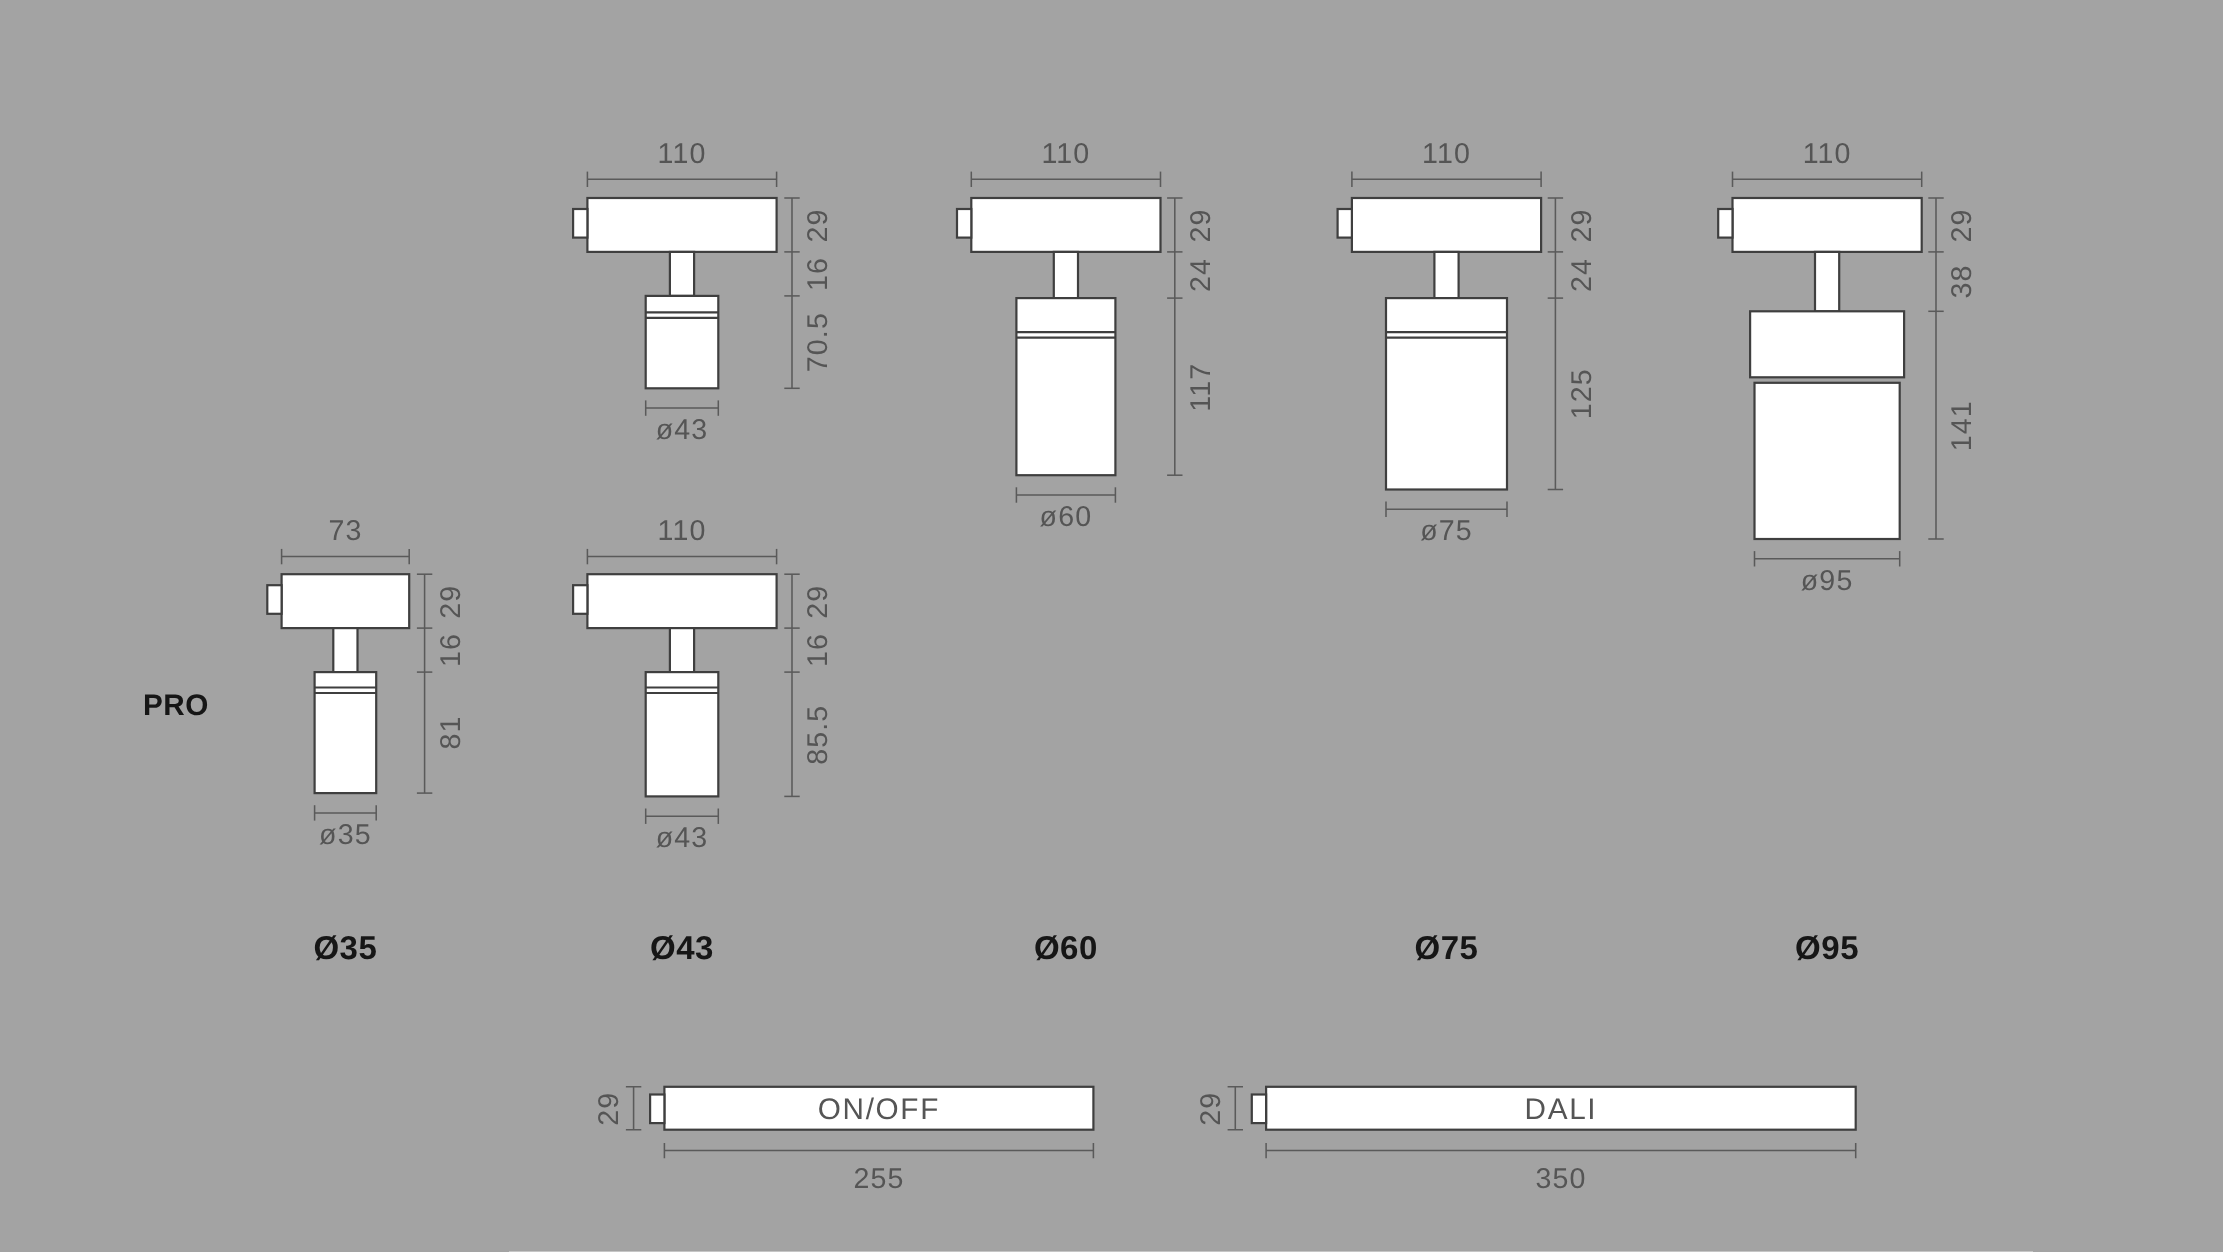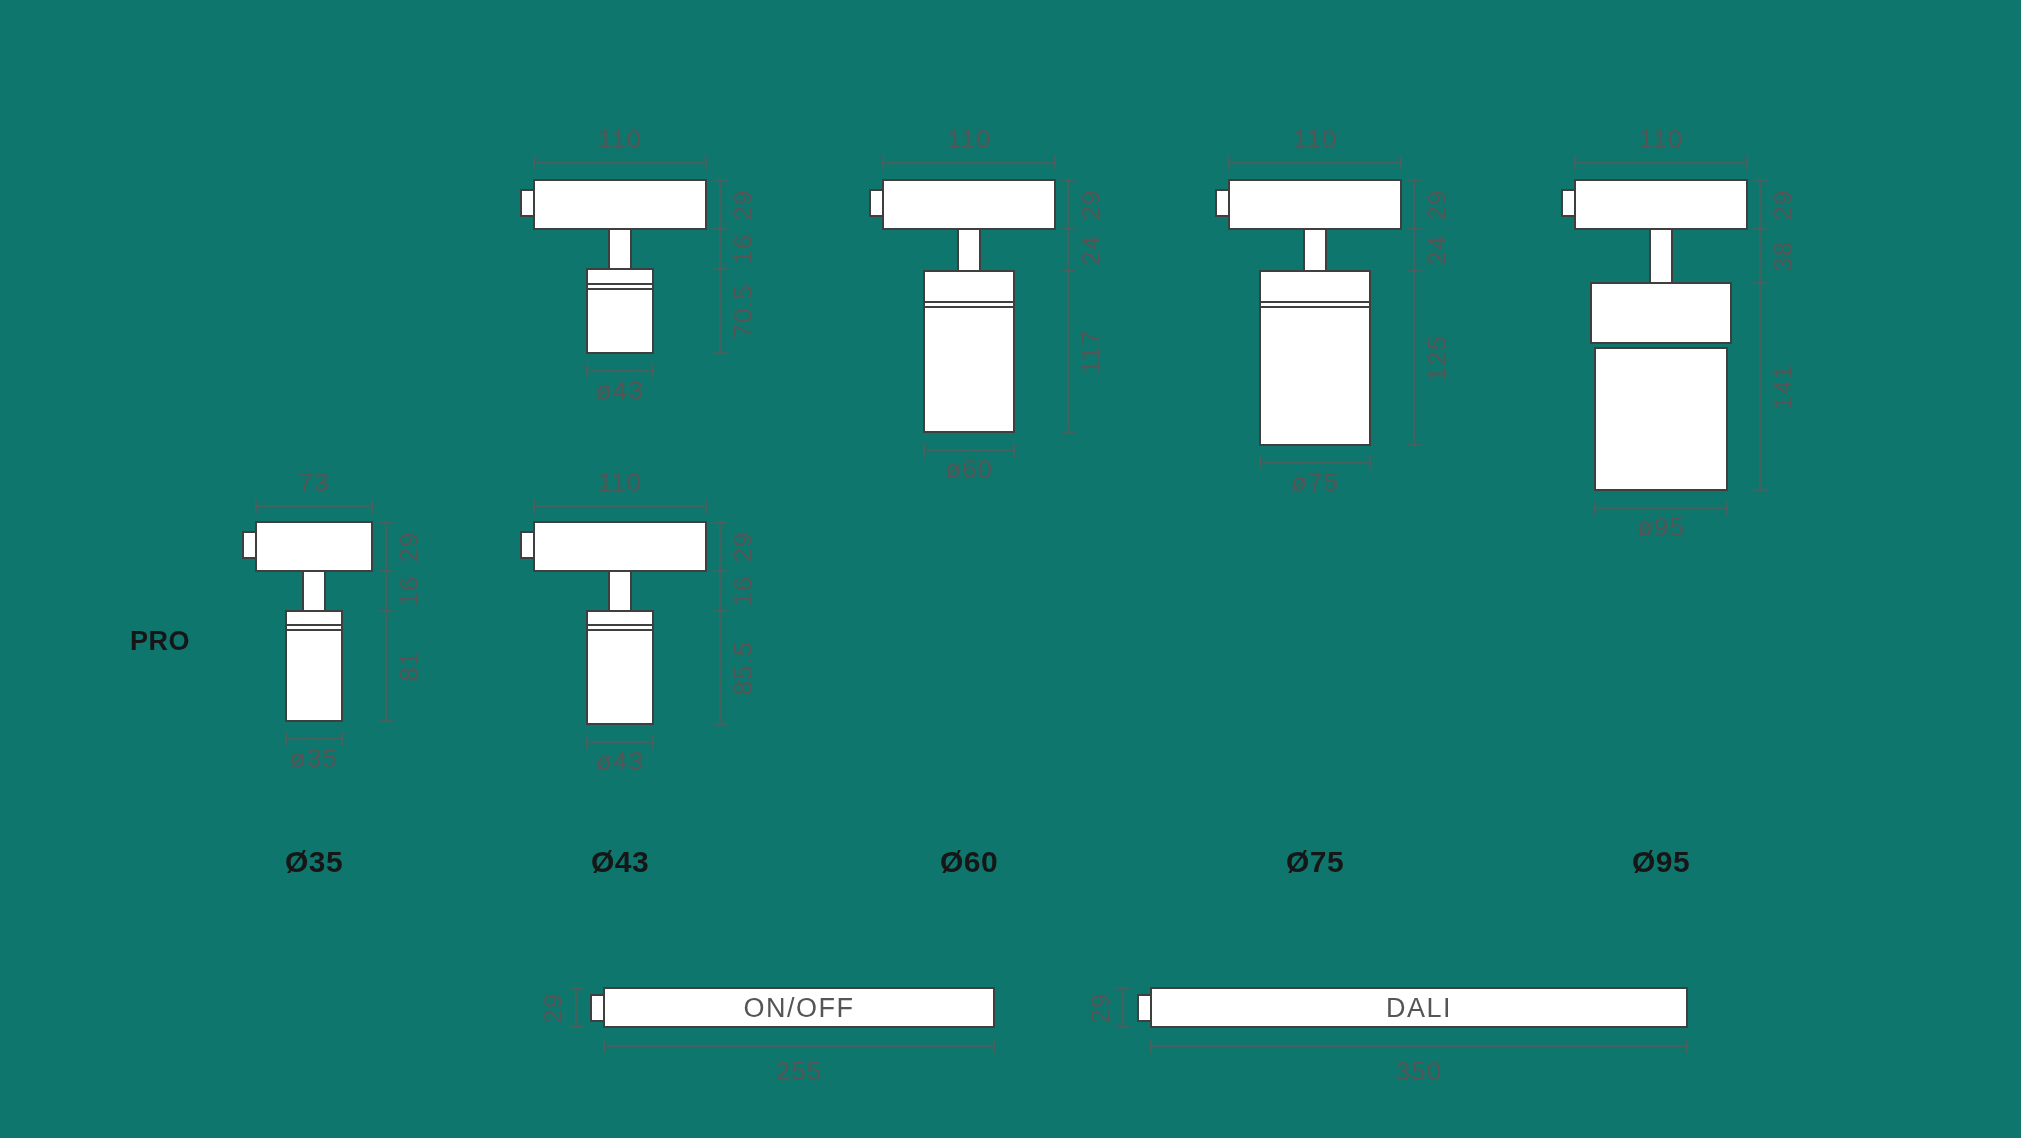--- a/index.html
+++ b/index.html
@@ -1,20 +1,20 @@
 <!DOCTYPE html>
 <html><head>
 <meta charset="utf-8">
 <style>
   html, body { margin: 0; padding: 0; background: #ffffff; }
   .stage {
     position: relative;
     width: 2021px;
     height: 1138px;
-    background: #0f766e;
+    background: #a3a3a3;
     overflow: hidden;
     font-family: "Liberation Sans", "DejaVu Sans", sans-serif;
   }
   svg { display: block; }
   
   .part { fill: #ffffff; stroke: #3f3f3f; stroke-width: 2; }
   .pl   { stroke: #3f3f3f; stroke-width: 2; }
   
   .dl   { stroke: #5a5a5a; stroke-width: 1.4; }
   text  { font-family: "Liberation Sans", "DejaVu Sans", sans-serif; }

